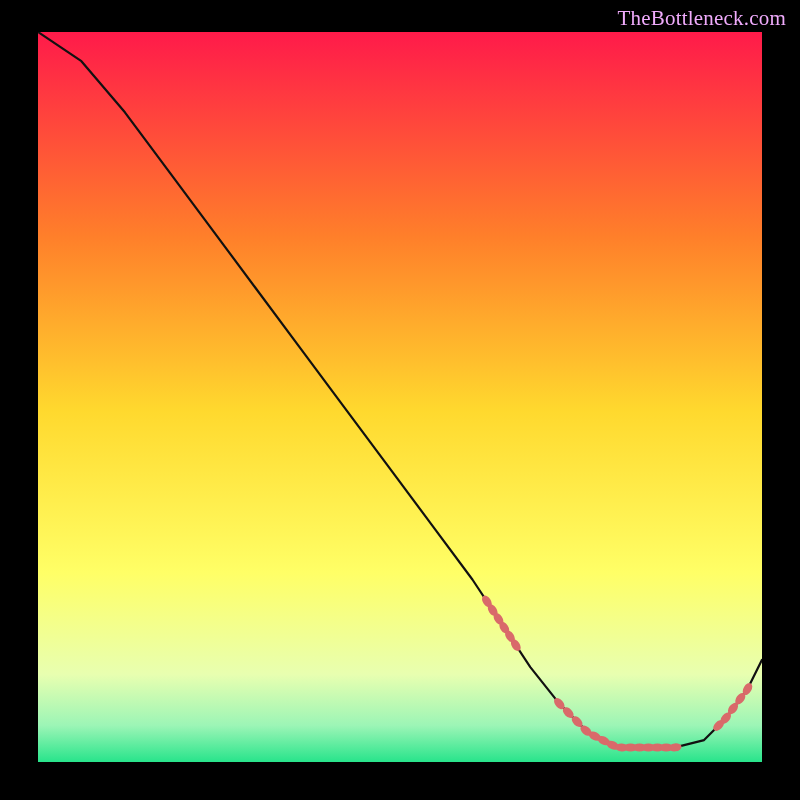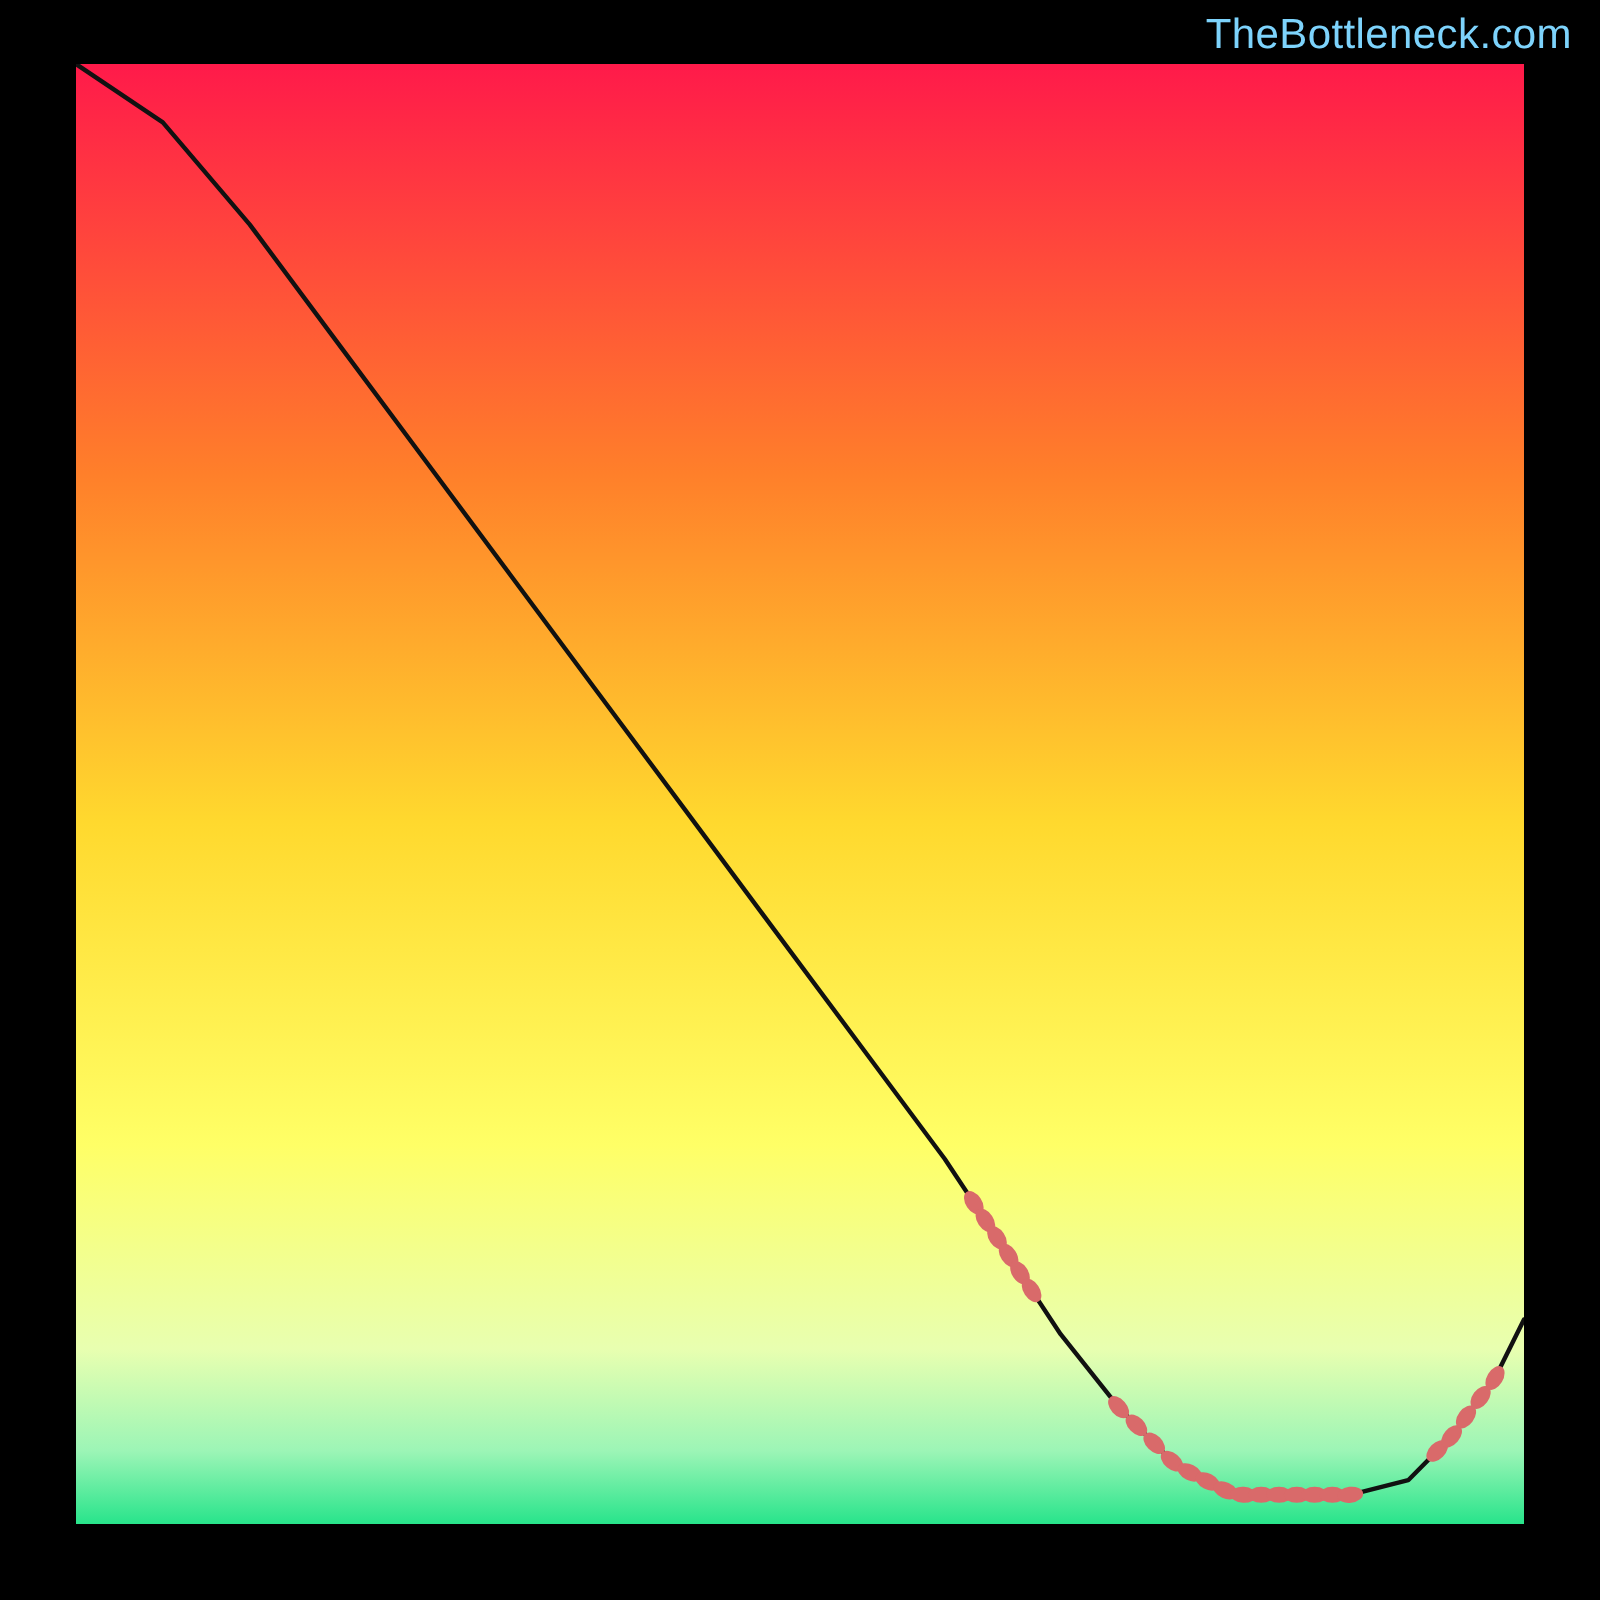--- a/index.html
+++ b/index.html
@@ -14,25 +14,26 @@
   .frame {
     position: relative;
     width: 800px;
     height: 800px;
     background: #000;
   }
   .watermark {
     position: absolute;
     top: 6px;
     right: 14px;
-    color: #7dd3fc;
+    color: #f0abfc;
     font-size: 21px;
     letter-spacing: 0.2px;
     font-weight: 400;
     z-index: 20;
+    font-family: Liberation Serif, serif;
   }
   .plot {
     position: absolute;
     left: 38px;
     top: 32px;
     width: 724px;
     height: 730px;
   }
   .plot svg {
     display: block;

